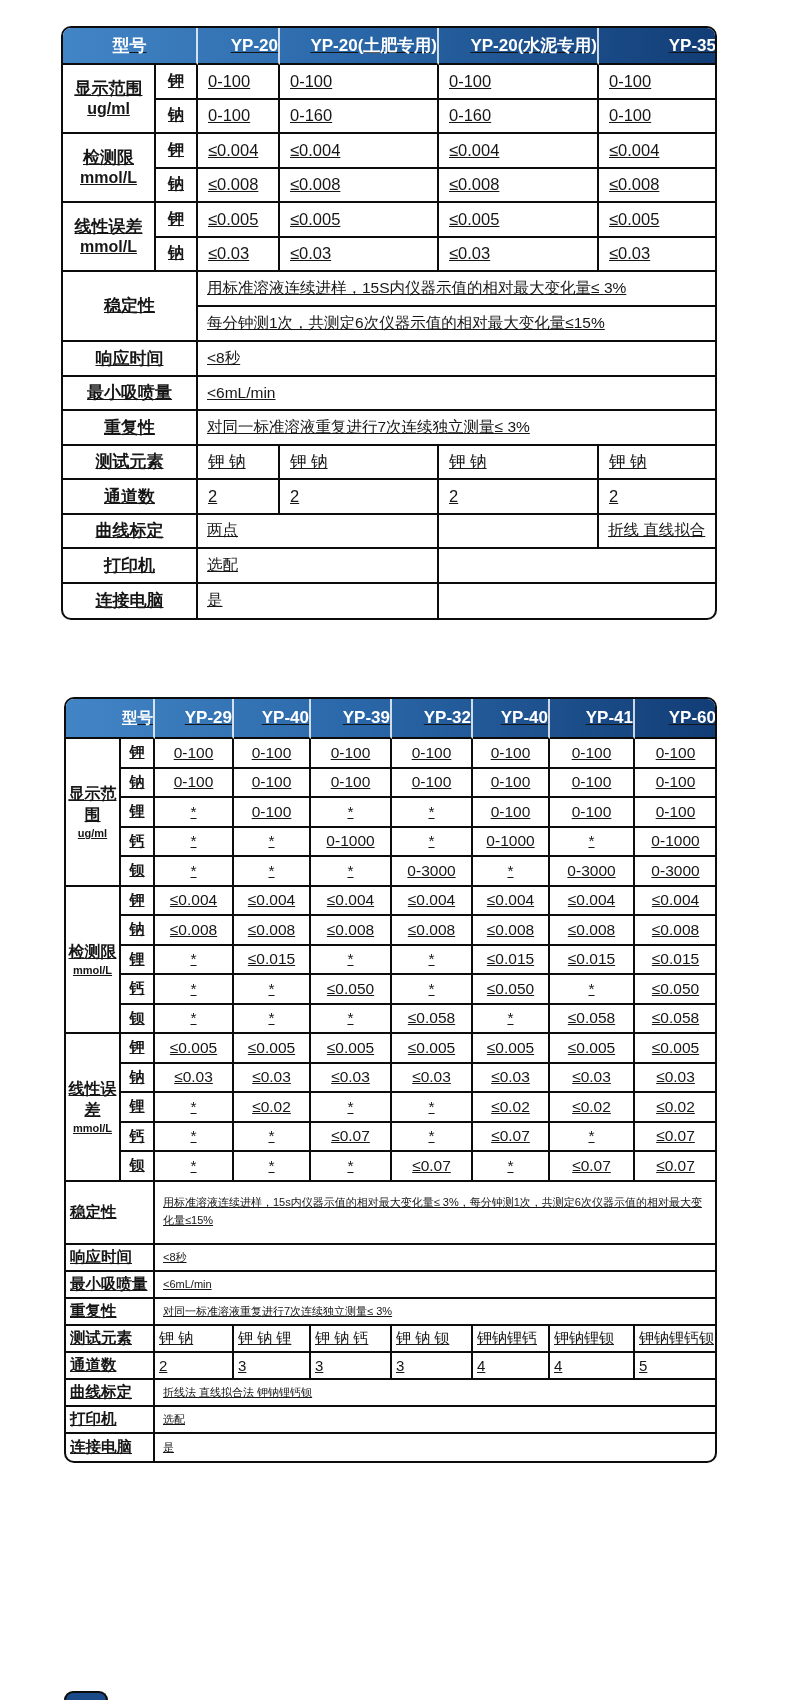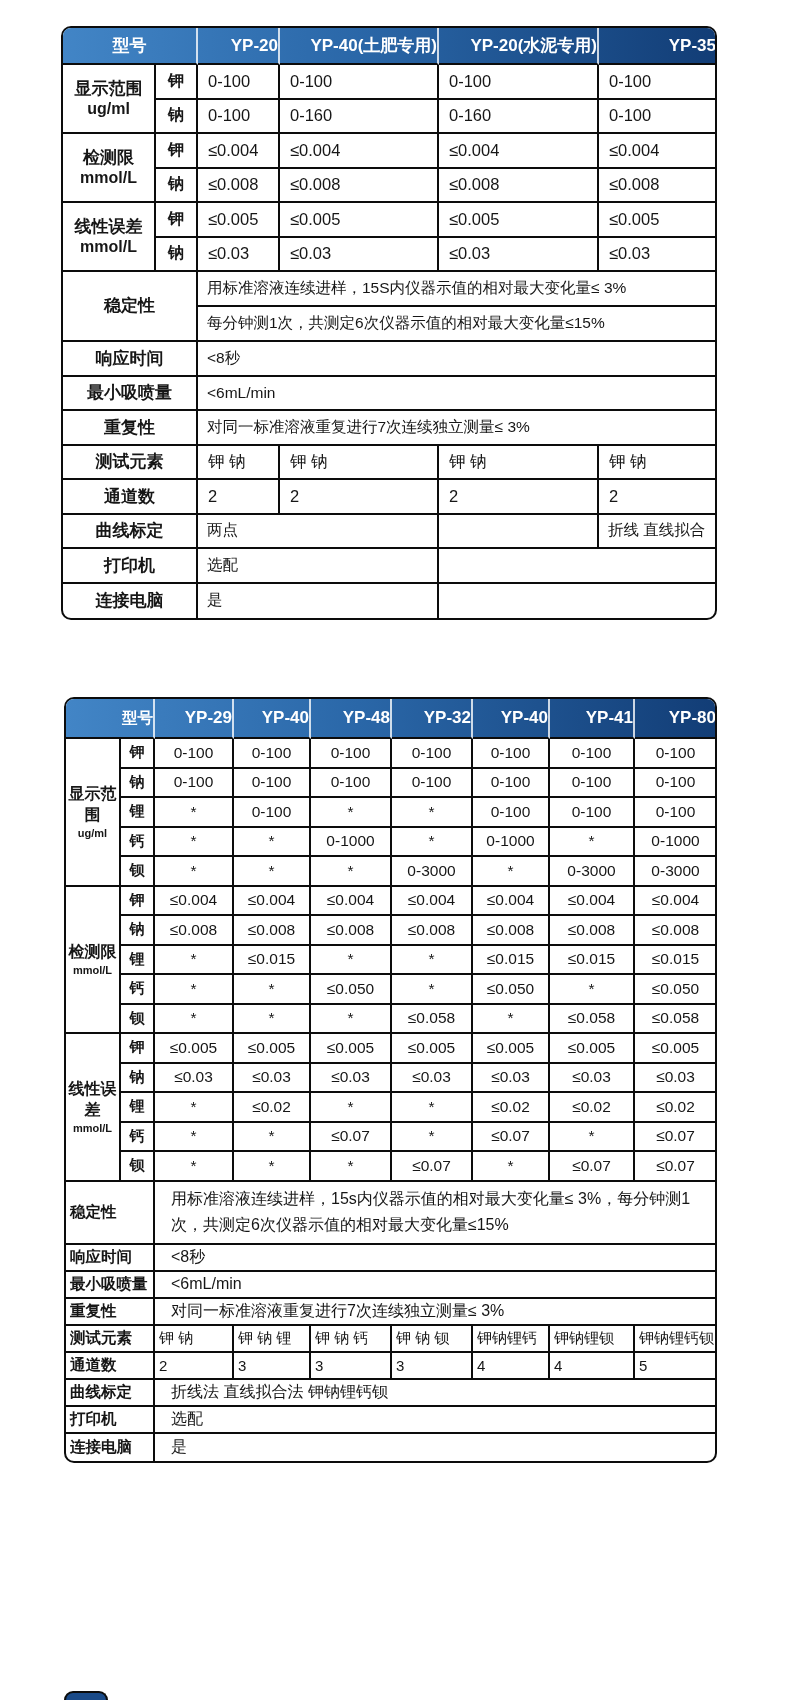--- a/index.html
+++ b/index.html
@@ -3,21 +3,21 @@
 <meta charset="utf-8">
 <style>
   html,body{margin:0;padding:0;}
   body{
     width:790px;height:1700px;position:relative;background:#ffffff;
     font-family:"Liberation Sans","DejaVu Sans",sans-serif;color:#161616;
     -webkit-font-smoothing:antialiased;
   }
   .tbl-wrap{
     position:absolute;border:2.5px solid #0c0c0c;border-radius:10px;
-    overflow:hidden;background:#fff;box-sizing:border-box;
+    overflow:hidden;background:#fff;box-sizing:border-box;text-decoration:underline;
   }
   #t1wrap{left:61px;top:26px;width:656px;}
   #t2wrap{left:64px;top:697px;width:653px;}
   table{border-collapse:separate;border-spacing:0;table-layout:fixed;width:100%;}
   td,th{
     border-right:2px solid #0c0c0c;border-bottom:2px solid #0c0c0c;
     padding:0;overflow:hidden;box-sizing:border-box;vertical-align:middle;
   }
   .no-br{border-right:none !important;}
   .no-bb{border-bottom:none !important;}
@@ -43,21 +43,21 @@
   .t2 .el-row .lbl,.t2 .glbl{text-align:center;}
   .t2 .gname{font-size:16px;line-height:1.3;font-weight:600;}
   .t2 .unit{font-size:11px;font-weight:600;margin-top:1px;}
   .t2 .el{text-align:center;font-size:15px;font-weight:600;}
   .t2 .el-row .val{text-align:center;padding:0;}
   .t2 .stab2-row{height:63px;}
   .t2 .full-row,.t2 .model-row,.t2 .span-row{height:27px;font-size:15.5px;}
   .t2 .full-row .lbl,.t2 .model-row .lbl,.t2 .span-row .lbl,.t2 .stab2-row .lbl{
     text-align:left;padding-left:4px;
   }
-  .t2 .text{font-size:16px;padding-left:16px;}
+  .t2 .text{font-size:11px;padding-left:8px;}
   .t2 .wrap{line-height:1.6;padding-right:6px;}
   .t2 .mval{font-size:15px;padding-left:4px;white-space:nowrap;text-align:left;}
   .t1 .mval{font-size:16.5px;padding-left:10px;text-align:left;}
   
   .next-sliver{
     position:absolute;left:64px;top:1691px;width:44px;height:9px;
     border-radius:9px 9px 0 0;background:#1a4a88;border:2px solid #0c0c0c;border-bottom:none;
     box-sizing:border-box;
   }
 </style>
@@ -71,21 +71,21 @@
         <col style="width: 42px;">
         <col style="width: 82px;">
         <col style="width: 159px;">
         <col style="width: 160px;">
         <col style="width: 117px;">
       </colgroup>
       <thead>
         <tr style="background: linear-gradient(90deg, rgb(66, 133, 198) 0%, rgb(42, 103, 168) 45%, rgb(18, 61, 118) 100%);">
           <th class="lbl" colspan="2">型号</th>
           <th>YP-20</th>
-          <th>YP-40(土肥专用)</th>
+          <th>YP-20(土肥专用)</th>
           <th>YP-20(水泥专用)</th>
           <th class="no-br">YP-35</th>
         </tr>
       </thead>
       <tbody>
         <tr class="el-row">
           <td class="lbl glbl" rowspan="2">
             <div class="gname">显示范围</div>
             <div class="unit">ug/ml</div>
           </td>
@@ -202,25 +202,25 @@
         <col style="width: 81px;">
         <col style="width: 77px;">
         <col style="width: 85px;">
         <col style="width: 81px;">
       </colgroup>
       <thead>
         <tr style="background: linear-gradient(90deg, rgb(66, 133, 198) 0%, rgb(42, 103, 168) 45%, rgb(18, 61, 118) 100%);">
           <th class="lbl" colspan="2">型号</th>
           <th>YP-29</th>
           <th>YP-40</th>
-          <th>YP-48</th>
+          <th>YP-39</th>
           <th>YP-32</th>
           <th>YP-40</th>
           <th>YP-41</th>
-          <th class="no-br">YP-80</th>
+          <th class="no-br">YP-60</th>
         </tr>
       </thead>
       <tbody>
         <tr class="el-row">
           <td class="lbl glbl" rowspan="5">
             <div class="gname">显示范围</div>
             <div class="unit">ug/ml</div>
           </td>
           <td class="el">钾</td>
           <td class="val">0-100</td>

